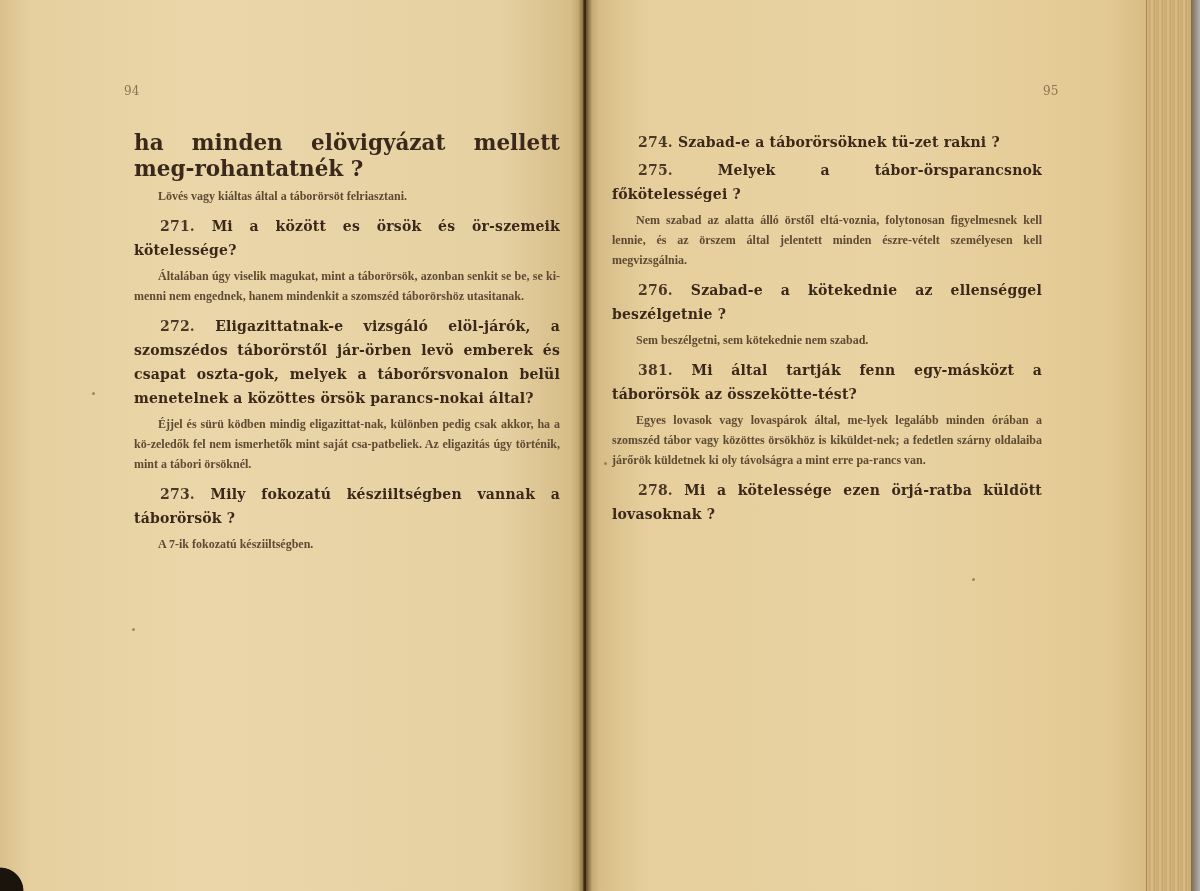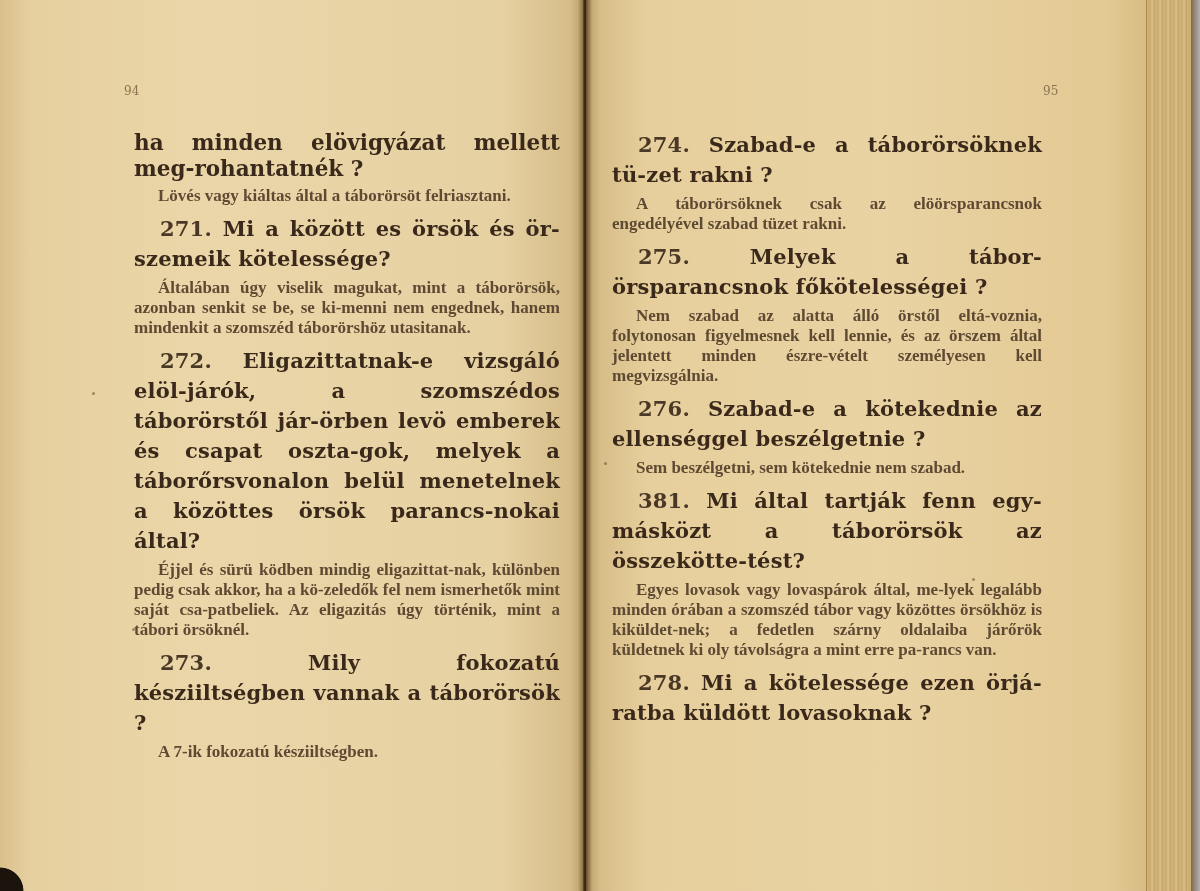--- a/index.html
+++ b/index.html
@@ -41,26 +41,26 @@
     }
     .page-number {
       position: absolute; top: 84px; font-size: 12px; color: #8a7352;
     }
     .page-left .page-number { left: 124px; text-align: right; }
     .page-right .page-number { left: 436px; margin-left: 21px; }
     .col { position: absolute; top: 130px; color: #3b2b1c; font-weight: bold; }
     .page-left .col { left: 134px; width: 426px; }
     .page-right .col { left: 26px; width: 430px; }
     .q {
-      font-size: 21px; line-height: 30px; text-align: justify;
+      font-size: 14px; line-height: 24px; text-align: justify;
       color: #3a291a; margin: 0 0 4px 0; letter-spacing: 0.2px;
     }
     .q .num { padding-left: 26px; color: #4a3826; }
     .a {
-      font-size: 17px; line-height: 20px; text-align: justify;
+      font-size: 12px; line-height: 20px; text-align: justify;
       color: #5e4a33; margin: 0 0 8px 0; text-indent: 24px;
       font-family: "Liberation Serif", "DejaVu Serif", serif;
     }
     .lead { font-size: 21.5px; line-height: 26px; text-align: justify; color: #3a291a; margin: 0 0 4px 0; }
     .speck { position: absolute; width: 3px; height: 3px; border-radius: 50%; background: #6a5537; opacity: .6; }
   </style>
 </head>
 <body>
 
 <div class="spread">
@@ -89,21 +89,20 @@
     <div class="corner-dark"></div>
     <span class="speck" style="left:92px;top:392px"></span>
     <span class="speck" style="left:132px;top:628px"></span>
   </div>
 
   <div class="page page-right">
     <div class="page-number">95</div>
     <div class="col">
       <div>
         <p class="q"><span class="num">274.</span> <span>Szabad-e a táborörsöknek tü-zet rakni ?</span></p>
-        <p class="a">A táborörsöknek csak az elöörsparancsnok engedélyével szabad tüzet rakni.</p>
       </div>
       <div>
         <p class="q"><span class="num">275.</span> <span>Melyek a tábor-örsparancsnok főkötelességei ?</span></p>
         <p class="a">Nem szabad az alatta álló örstől eltá-voznia, folytonosan figyelmesnek kell lennie, és az örszem által jelentett minden észre-vételt személyesen kell megvizsgálnia.</p>
       </div>
       <div>
         <p class="q"><span class="num">276.</span> <span>Szabad-e a kötekednie az ellenséggel beszélgetnie ?</span></p>
         <p class="a">Sem beszélgetni, sem kötekednie nem szabad.</p>
       </div>
       <div>

